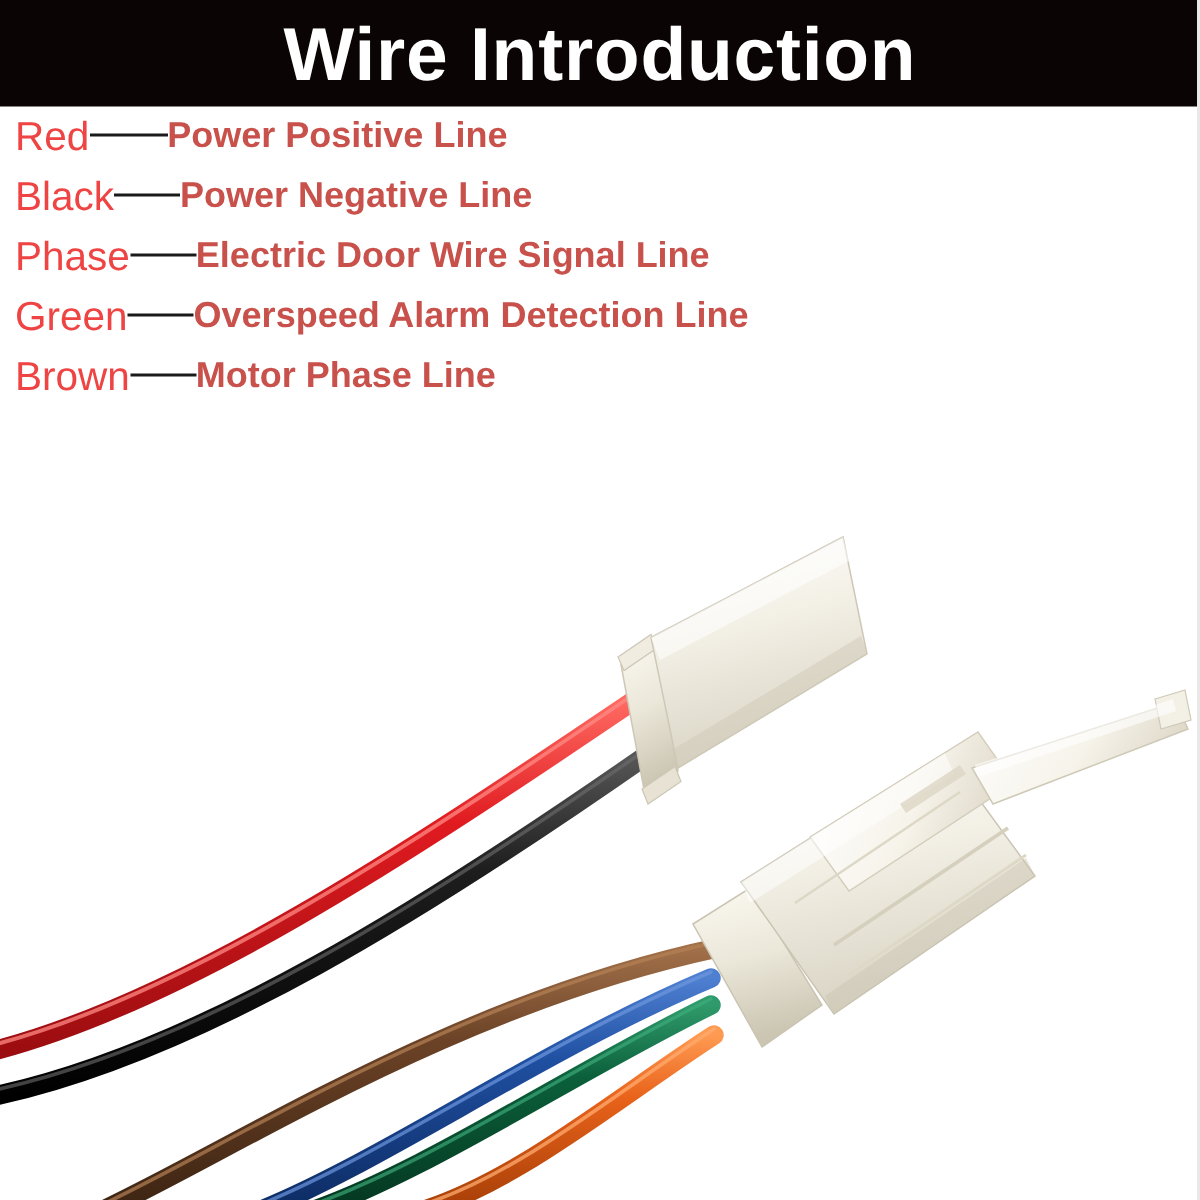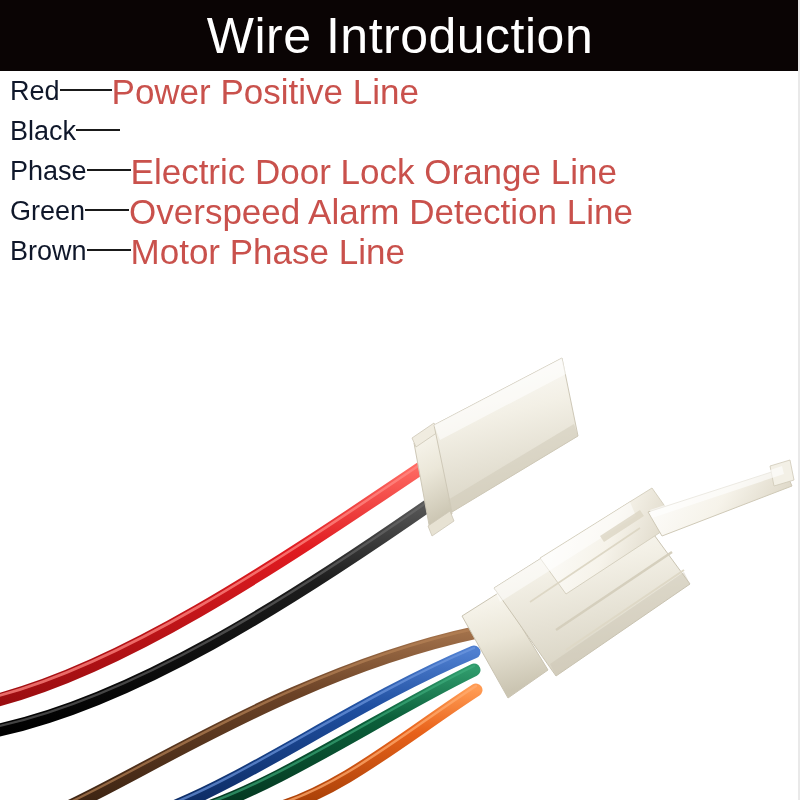--- a/index.html
+++ b/index.html
@@ -28,58 +28,58 @@
     height: 71px;
     background: #0a0404;
     display: flex;
     align-items: center;
     justify-content: center;
   }
   #header-title {
     color: #ffffff;
     font-size: 50px;
     line-height: 1;
-    font-weight: 400;
+    font-weight: 700;
     letter-spacing: 0.5px;
     white-space: nowrap;
     font-family: "Liberation Sans", "DejaVu Sans", sans-serif;
   }
 
   
   #legend {
     position: absolute;
     left: 0;
     top: 71px;
     width: 560px;
   }
   .legend-row {
     display: flex;
     align-items: center;
     height: 40px;
     padding-left: 10px;
     white-space: nowrap;
   }
   .legend-color-name {
-    color: #0f172a;
+    color: #ef4444;
     font-size: 27px;
     line-height: 1;
     font-weight: 400;
   }
   .legend-leader {
     display: inline-block;
     height: 0;
     border-top: 2px solid #1a1a1a;
     margin: 0 0 2px 0;
     flex: none;
   }
   .legend-desc {
     color: #c9514c;
-    font-size: 35px;
+    font-size: 24px;
     line-height: 1;
-    font-weight: 400;
+    font-weight: 700;
   }
 
   
   #photo-area {
     position: absolute;
     left: 0;
     top: 340px;
     width: 800px;
     height: 460px;
   }
@@ -113,26 +113,27 @@
 
     <div class="legend-row">
       <span class="legend-color-name">Red</span>
       <span class="legend-leader" style="width:52px"></span>
       <span class="legend-desc">Power Positive Line</span>
     </div>
 
     <div class="legend-row">
       <span class="legend-color-name">Black</span>
       <span class="legend-leader" style="width:44px"></span>
+      <span class="legend-desc">Power Negative Line</span>
     </div>
 
     <div class="legend-row">
       <span class="legend-color-name">Phase</span>
       <span class="legend-leader" style="width:44px"></span>
-      <span class="legend-desc">Electric Door Lock Orange Line</span>
+      <span class="legend-desc">Electric Door Wire Signal Line</span>
     </div>
 
 
     <div class="legend-row">
       <span class="legend-color-name">Green</span>
       <span class="legend-leader" style="width:44px"></span>
       <span class="legend-desc">Overspeed Alarm Detection Line</span>
     </div>
 
     <div class="legend-row">

